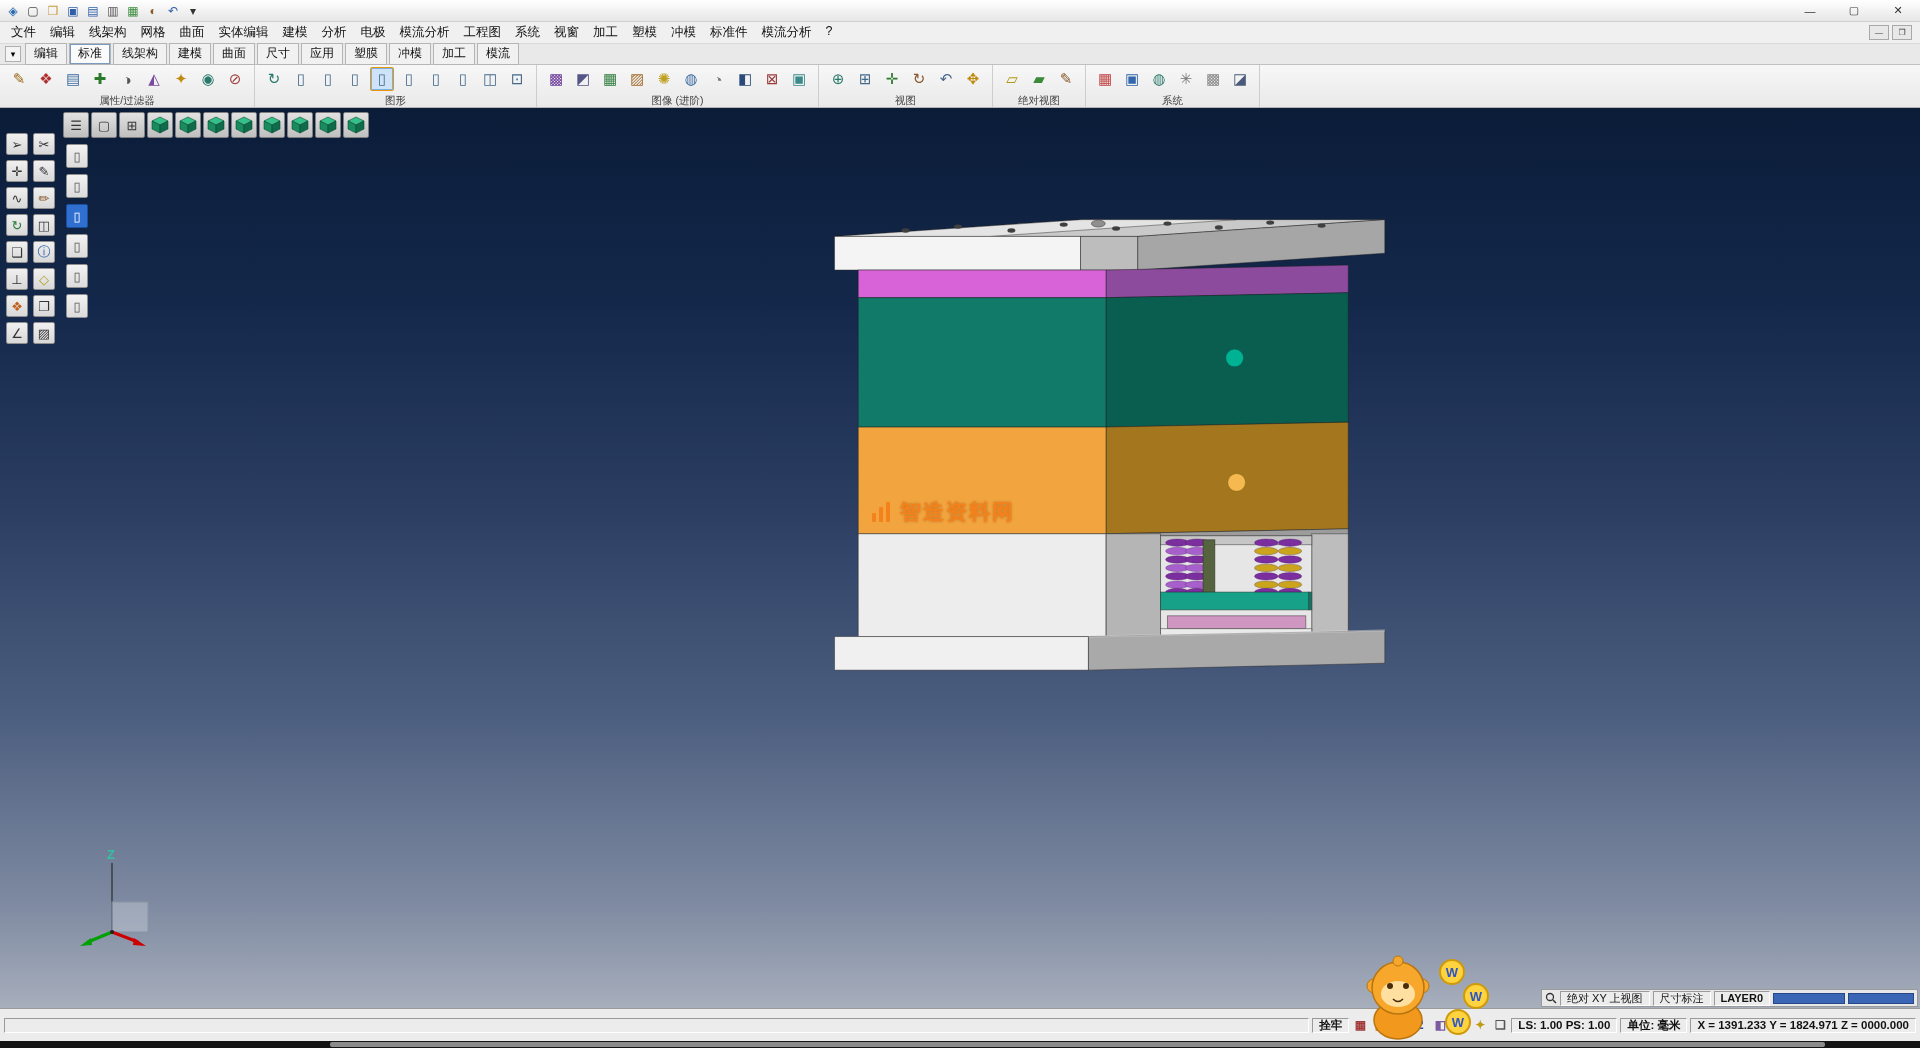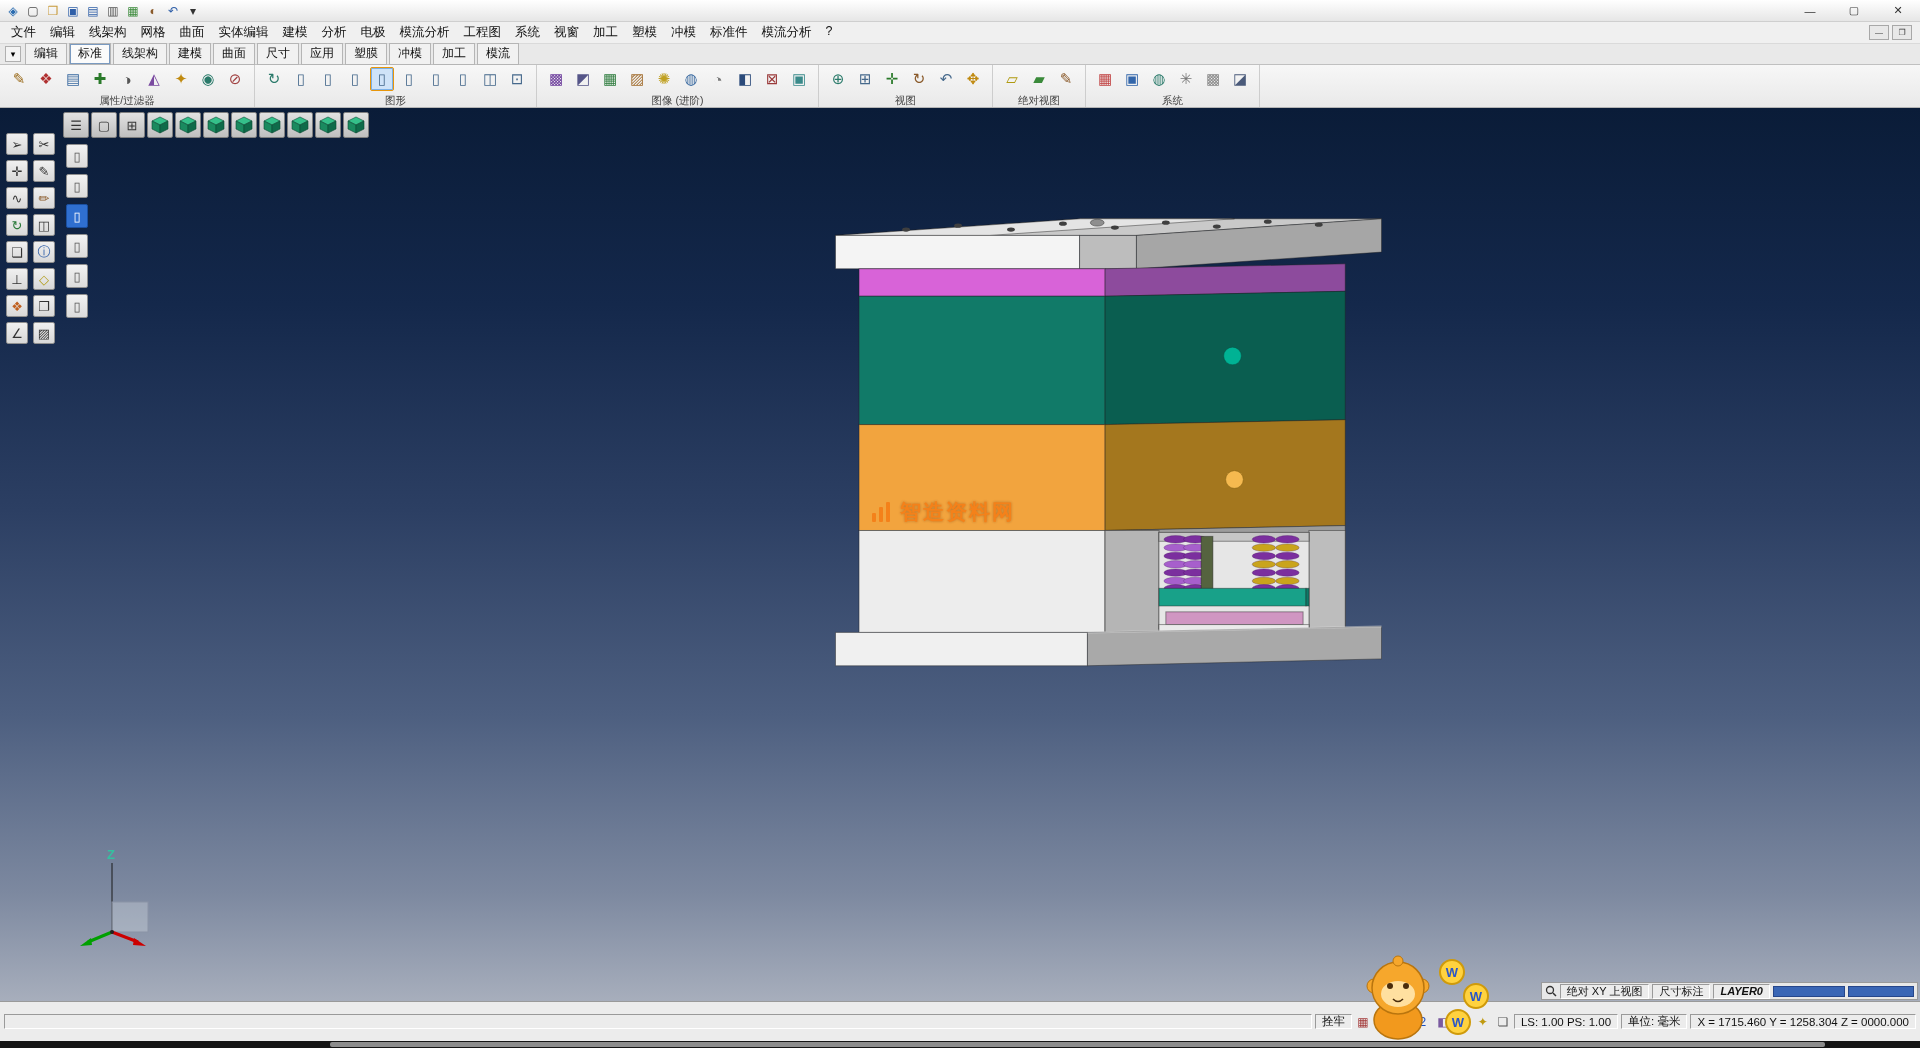--- a/index.html
+++ b/index.html
@@ -54,24 +54,24 @@
   .cyl-btn.active { background:#2f6fd0; border-color:#1a4fa0; }
 
   .watermark { position:absolute; left:868px; top:390px; display:flex; align-items:center; gap:6px; opacity:.92; pointer-events:none; }
   .wm-text { color:#f57f17; font-size:21px; font-weight:bold; letter-spacing:2px; text-shadow:0 0 3px rgba(60,20,0,.35); }
 
   .triad { position:absolute; left:78px; top:738px; }
 
   .status-float { position:absolute; right:2px; bottom:1px; height:18px; display:flex; align-items:center; gap:3px; background:#e8e8e8; border:1px solid #9a9a9a; padding:0 3px; font-size:11px; color:#111; }
   .bar { width:72px; height:11px; background:#3a66b5; border:1px solid #26468a; }
   .bar2 { width:66px; }
-  .bold { font-weight:bold;font-style:italic; }
-
-  
-  .statusbar { height:40px; background:#ececec; border-top:1px solid #9a9a9a; display:flex; align-items:center; gap:3px; padding:0 4px; font-size:11.5px; color:#111; }
+  .bold { font-weight:bold; }
+
+  
+  .statusbar { height:33px; background:#ececec; border-top:1px solid #9a9a9a; display:flex; align-items:center; gap:3px; padding:0 4px; font-size:11.5px; color:#111;font-weight:bold; }
   .seg { border:1px solid; border-color:#9a9a9a #ffffff #ffffff #9a9a9a; background:#ececec; height:15px; display:flex; align-items:center; padding:0 6px; white-space:nowrap; }
   .seg.grow { flex:1; }
   .s-icons { display:flex; gap:4px; align-items:center; }
   .s-icon { width:16px; text-align:center; font-size:12px; }
 
   .taskstrip { height:7px; background:#141414; position:relative; }
   .ts-bar { position:absolute; left:330px; top:1px; width:1495px; height:5px; background:#8c8c8c; border-radius:2px; }
 
   .mascot { position:absolute; left:1352px; top:950px; z-index:60; }
 </style>
@@ -426,21 +426,21 @@
         <span class="s-icon" style="color: rgb(192, 122, 16);">▤</span>
         <span class="s-icon" style="color: rgb(85, 85, 85);">∟</span>
         <span class="s-icon" style="color: rgb(26, 79, 192);">2</span>
         <span class="s-icon" style="color: rgb(122, 90, 160);">◧</span>
         <span class="s-icon" style="color: rgb(176, 58, 58);">▥</span>
         <span class="s-icon" style="color: rgb(192, 154, 16);">✦</span>
         <span class="s-icon" style="color: rgb(85, 85, 85);">❏</span>
     </span>
     <span class="seg">LS: 1.00 PS: 1.00</span>
     <span class="seg">单位: 毫米</span>
-    <span class="seg">X = 1715.460 Y = 1258.304 Z = 0000.000</span>
+    <span class="seg">X = 1391.233 Y = 1824.971 Z = 0000.000</span>
   </div>
 
   <div class="taskstrip">
     <div class="ts-bar"></div>
   </div>
 </div>
 
 <svg class="mascot" width="150" height="95" viewBox="0 0 150 95">
   <ellipse cx="46" cy="70" rx="24" ry="19" fill="#f2991d" stroke="#b9750e" stroke-width="1.5"></ellipse>
   <circle cx="22" cy="36" r="7" fill="#f6a72c" stroke="#b9750e"></circle>

